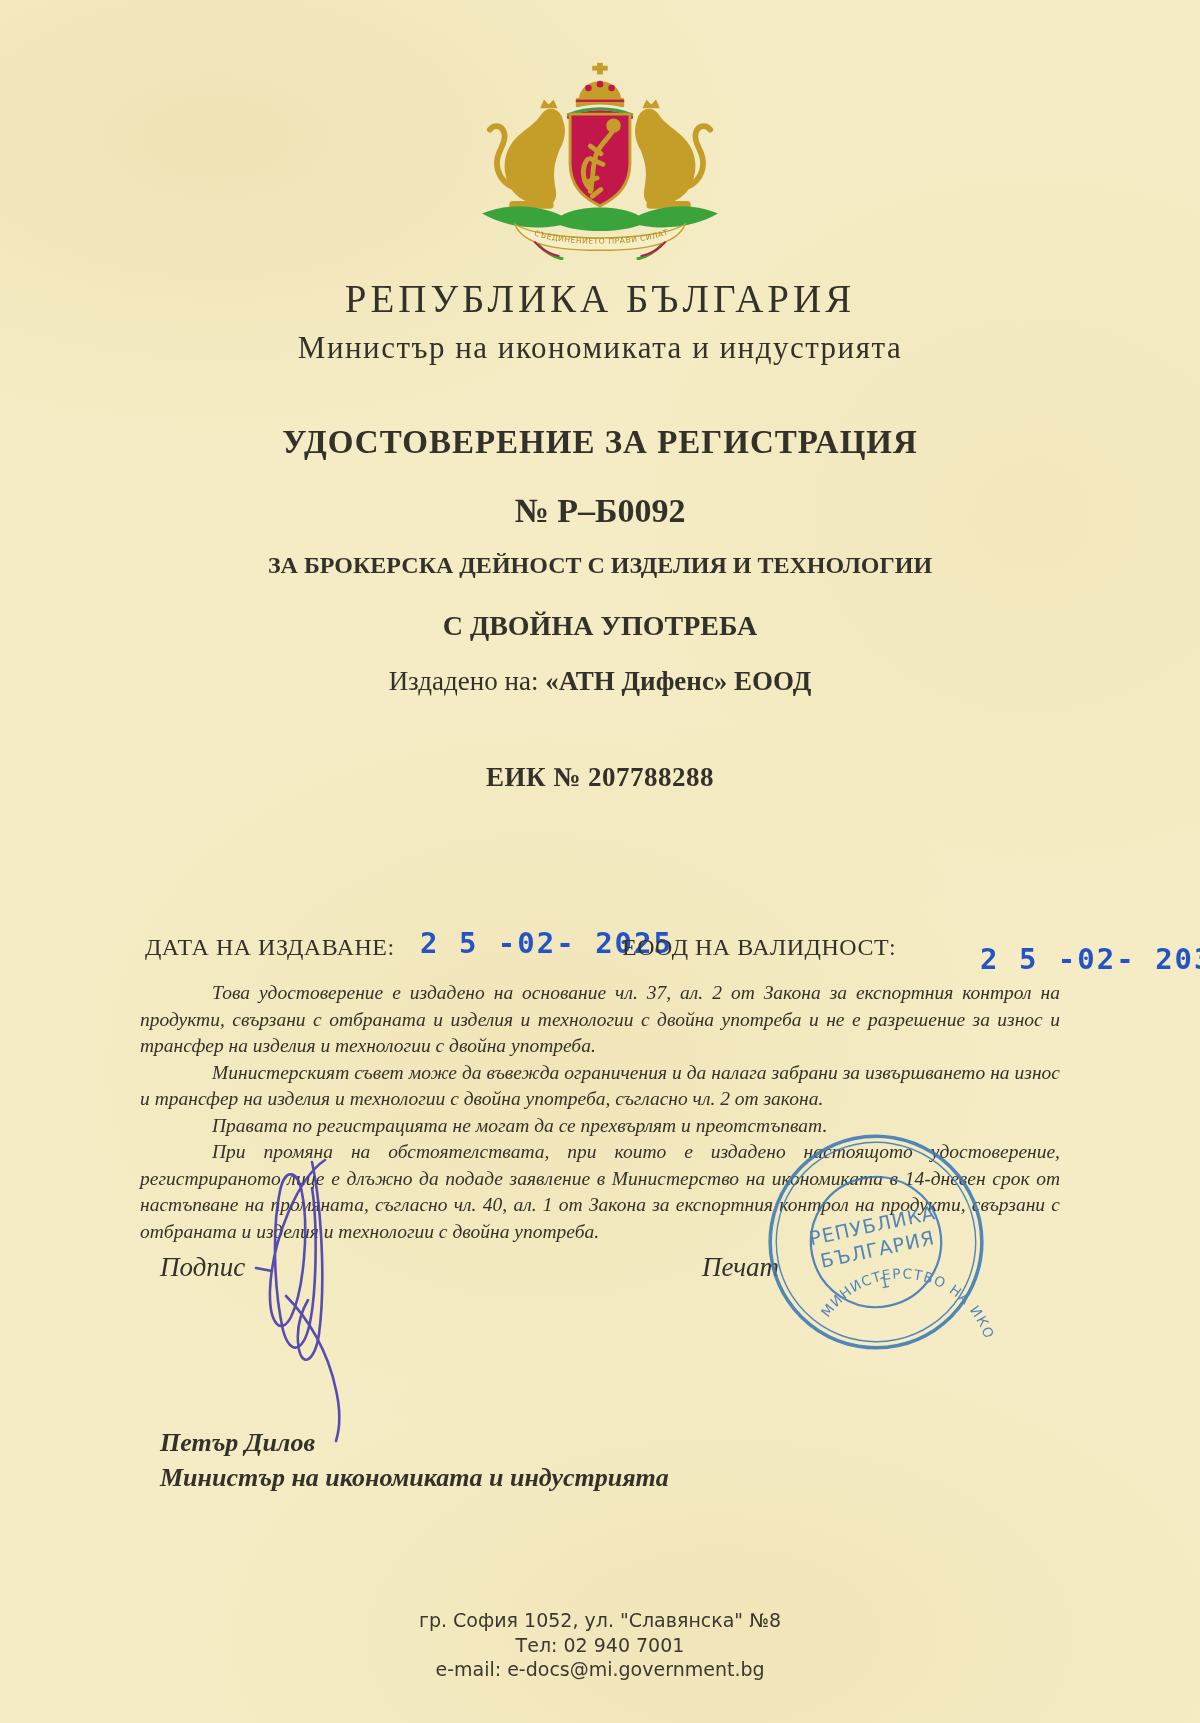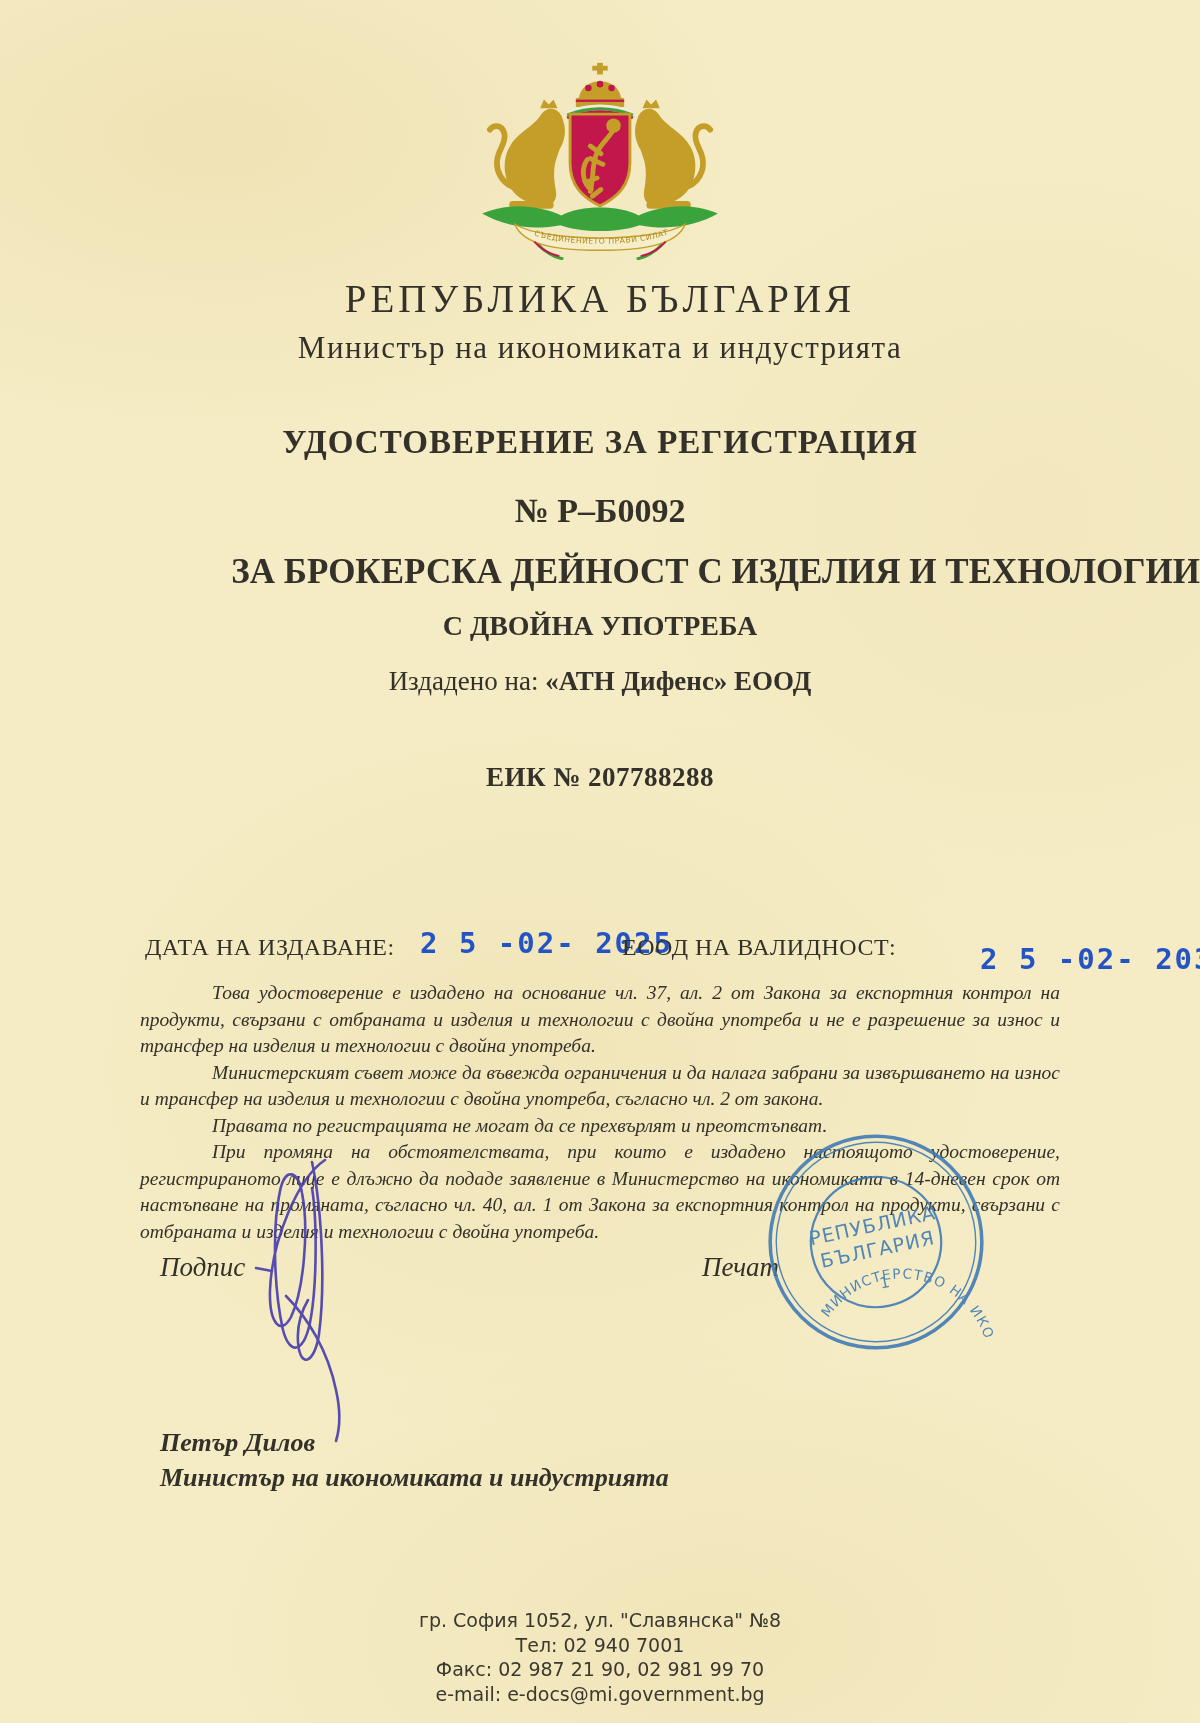--- a/index.html
+++ b/index.html
@@ -14,21 +14,21 @@
       radial-gradient(ellipse 900px 500px at 60% 95%, rgba(233,216,162,.34), transparent 62%);
     font-family:"Liberation Serif","DejaVu Serif",serif;
     color:#33312a;
   }
   .abs{position:absolute;}
   .center{left:0;width:100%;text-align:center;}
   .republic{top:276px;font-size:39px;letter-spacing:4px;}
   .minister{top:330px;font-size:31px;letter-spacing:1.5px;}
   .title{top:424px;font-size:33px;font-weight:bold;letter-spacing:1px;}
   .cert-number{top:492px;font-size:34px;font-weight:bold;}
-  .subj1{top:552px;font-size:35px;font-weight:bold;text-align:right;}
+  .subj1{top:552px;font-size:24px;font-weight:bold;}
   .subj2{top:610px;font-size:28px;font-weight:bold;}
   .issued{top:666px;font-size:27px;}
   .issued b{font-weight:bold;}
   .city{top:702px;font-size:27px;font-weight:bold;}
   .eik{top:762px;font-size:27px;font-weight:bold;letter-spacing:.5px;}
   .date-label{font-size:24px;letter-spacing:.5px;white-space:nowrap;}
   .date-stamp{
     font-family:"DejaVu Sans Mono",monospace;font-weight:bold;font-size:29px;
     letter-spacing:2px;white-space:nowrap;
   }
@@ -161,17 +161,16 @@
       <text x="114" y="160" text-anchor="middle" font-family="DejaVu Sans, sans-serif" font-size="15" fill="#3b79b5">1</text>
     </svg>
   </div>
 
   <div class="abs signer-name">Петър Дилов</div>
   <div class="abs signer-title">Министър на икономиката и индустрията</div>
 
   <div class="abs center footer">
     <div>гр. София 1052, ул. "Славянска" №8</div>
     <div>Тел: 02 940 7001</div>
-    <div>Факс: 02 987 21 90, 02 981 99 70</div>
     <div>e-mail: e-docs@mi.government.bg</div>
   </div>
 
 </div>
 
 </body></html>

